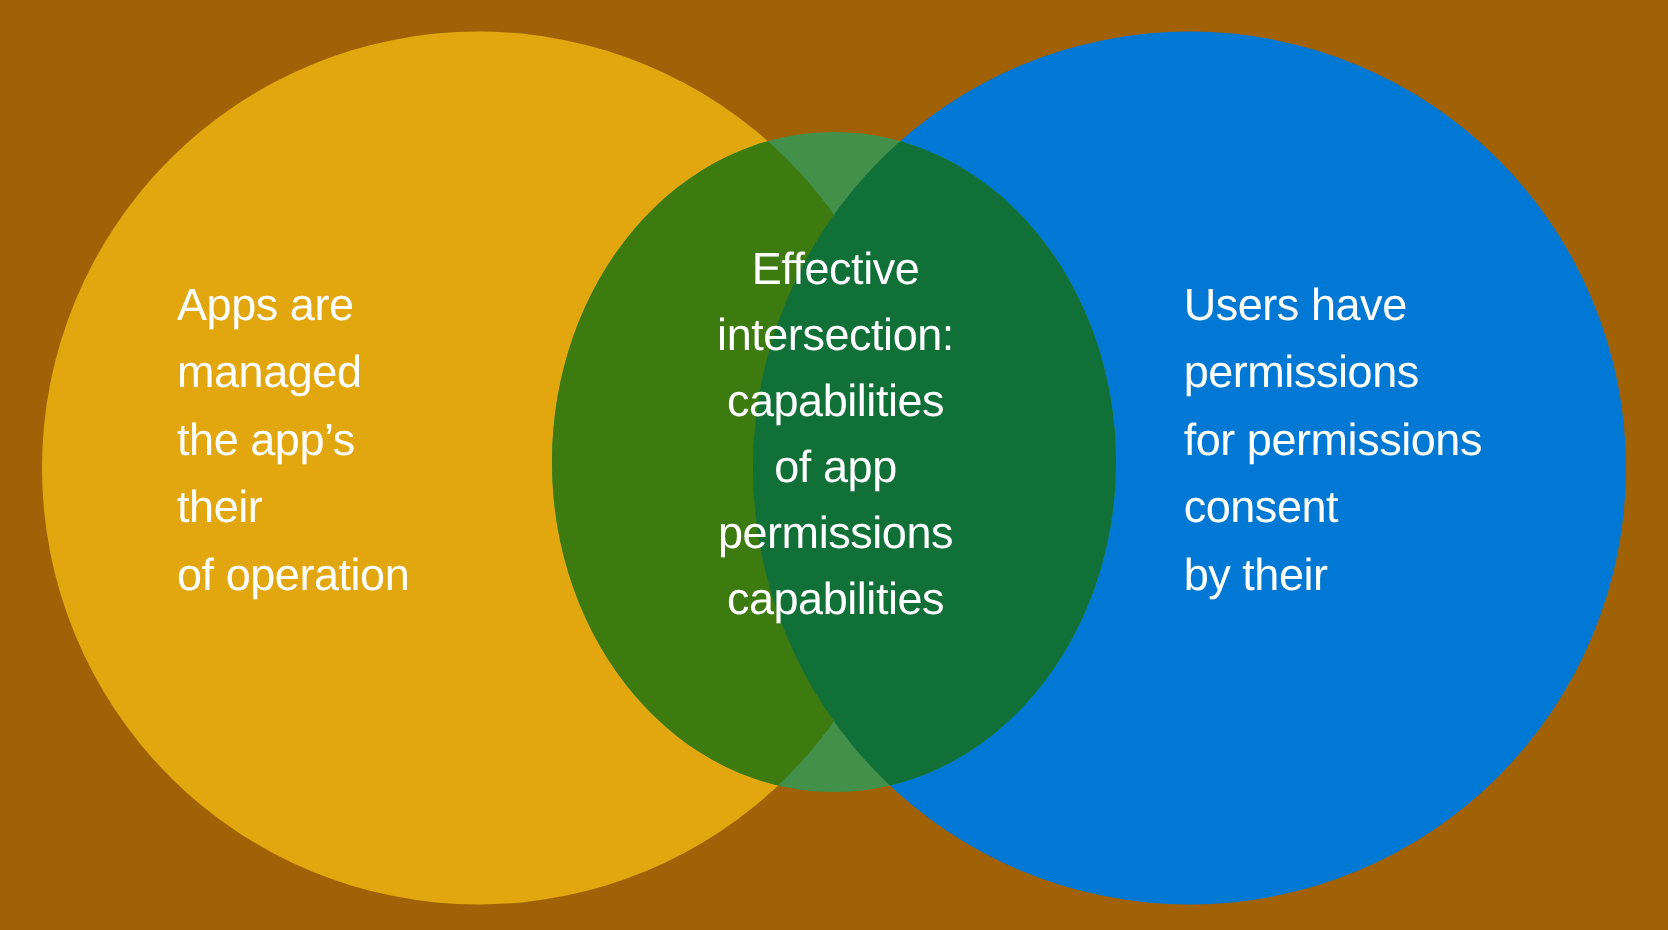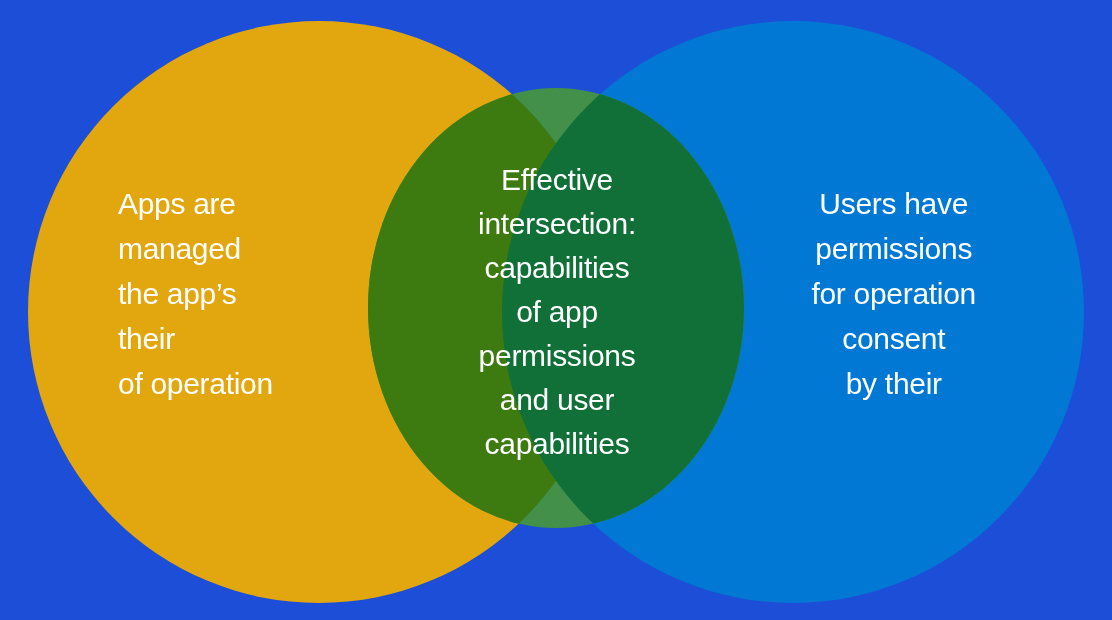--- a/index.html
+++ b/index.html
@@ -4,21 +4,21 @@
 <style>
   html, body {
     margin: 0;
     padding: 0;
     background: #ffffff;
   }
   .canvas {
     position: relative;
     width: 1112px;
     height: 620px;
-    background: #1d4ed8;
+    background: #a16207;
     overflow: hidden;
     font-family: "Liberation Sans", sans-serif;
   }
   .venn-svg {
     position: absolute;
     left: 0;
     top: 0;
   }
   .txt {
     position: absolute;
@@ -38,23 +38,23 @@
   .txt-center {
     left: 557px;
     top: 158px;
     transform: translateX(-50%);
     text-align: center;
   }
   .txt-center .line {
     line-height: 44px;
   }
   .txt-right {
-    right: 136px;
+    right: 124px;
     top: 181px;
-    text-align: center;
+    text-align: left;
   }
 </style>
 </head>
 <body>
 
 <div class="canvas">
 
   <svg class="venn-svg" width="1112" height="620" viewBox="0 0 1112 620">
     <defs>
       <clipPath id="clipLeftCircle">
@@ -87,25 +87,24 @@
     <div class="line">their</div>
     <div class="line">of operation</div>
   </div>
 
   <div class="txt txt-center">
     <div class="line">Effective</div>
     <div class="line">intersection:</div>
     <div class="line">capabilities</div>
     <div class="line">of app</div>
     <div class="line">permissions</div>
-    <div class="line">and user</div>
     <div class="line">capabilities</div>
   </div>
 
   <div class="txt txt-right">
     <div class="line">Users have</div>
     <div class="line">permissions</div>
-    <div class="line">for operation</div>
+    <div class="line">for permissions</div>
     <div class="line">consent</div>
     <div class="line">by their</div>
   </div>
 
 </div>
 
 </body></html>

